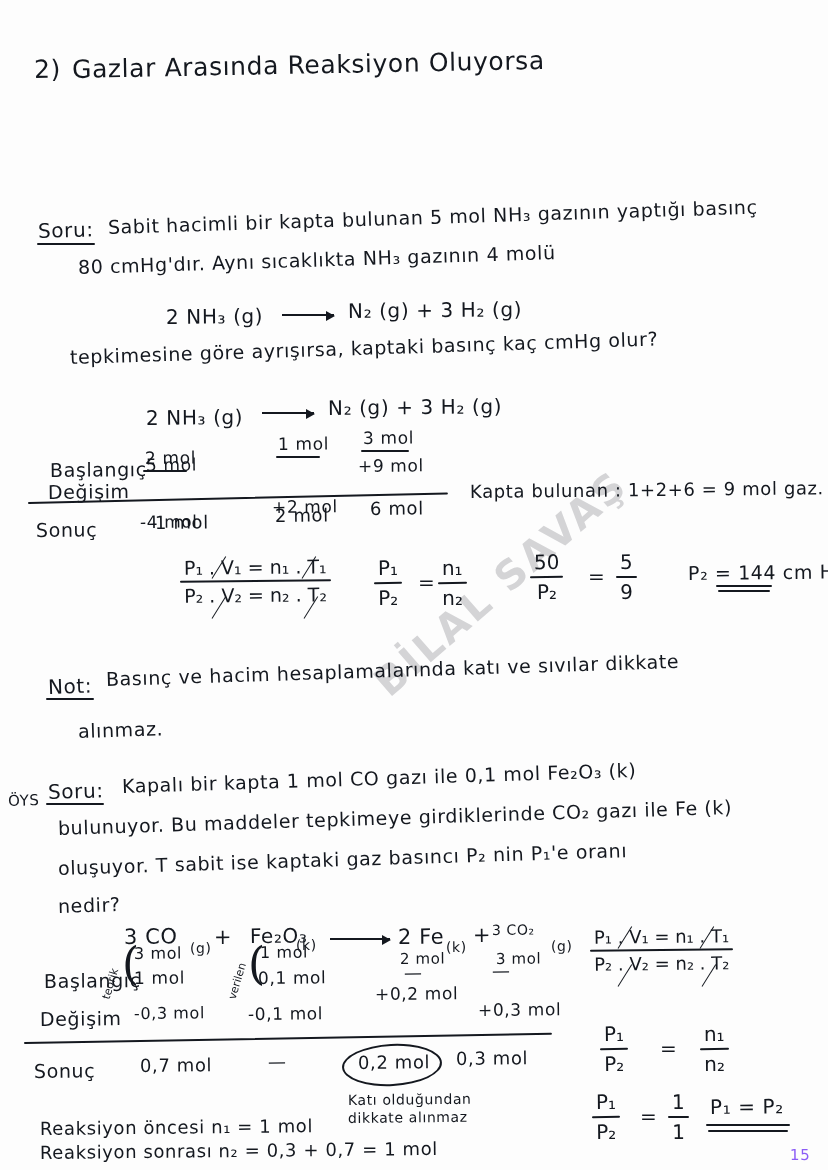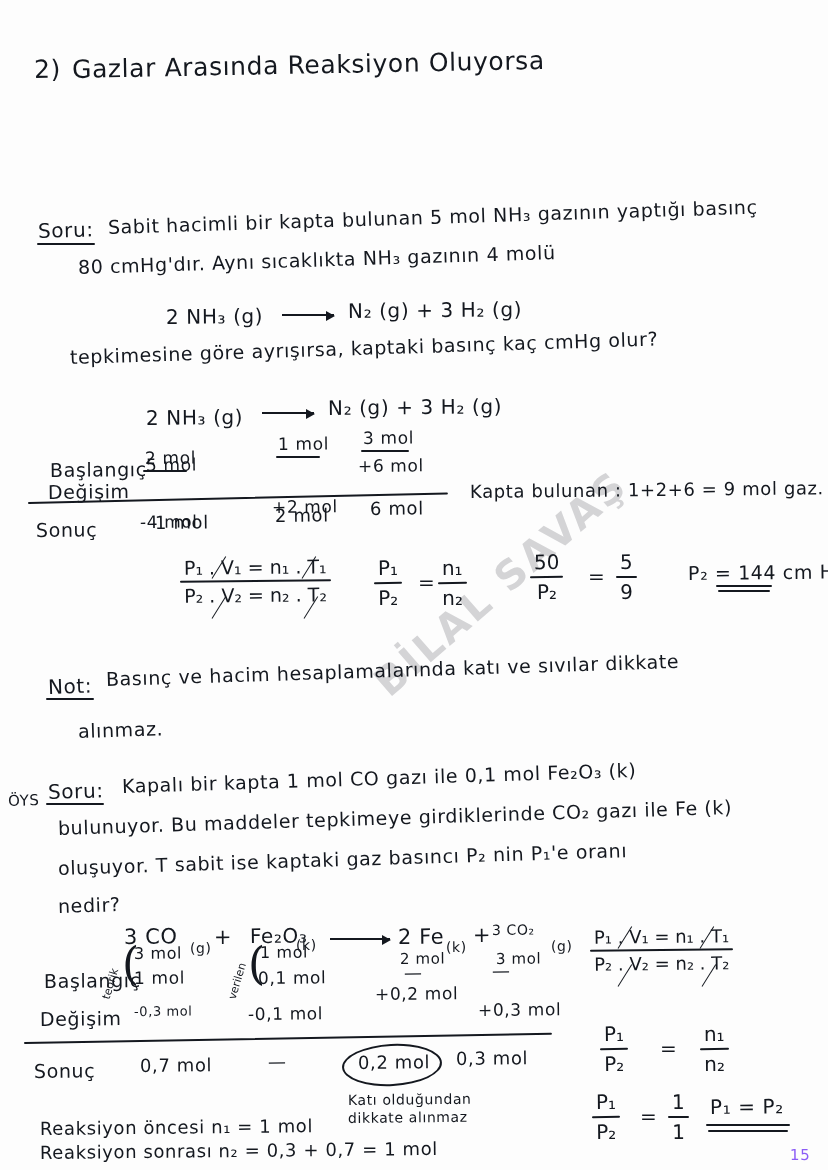--- a/index.html
+++ b/index.html
@@ -144,21 +144,21 @@
   <div class="rule" style="left:143px; top:470px; width:44px;"></div>
   <div class="rule" style="left:276px; top:456px; width:44px;"></div>
   <div class="rule" style="left:361px; top:450px; width:48px;"></div>
 
   <div class="hw sl3" style="left:50px; top:459px; font-size:19px;">Başlangıç</div>
   <div class="hw sl3" style="left:146px; top:455px; font-size:17px;">5 mol</div>
 
   <div class="hw sl3" style="left:48px; top:481px; font-size:19px;">Değişim</div>
   <div class="hw sl3" style="left:140px; top:472px; font-size:17px;margin-top:40px;">-4 mol</div>
   <div class="hw sl3" style="left:272px; top:465px; font-size:17px;margin-top:32px;">+2 mol</div>
-  <div class="hw sl3" style="left:358px; top:456px; font-size:17px;">+6 mol</div>
+  <div class="hw sl3" style="left:358px; top:456px; font-size:17px;">+9 mol</div>
 
   <div class="rule" style="left:28px; top:502px; width:420px; transform: rotate(-1.3deg);"></div>
 
   <div class="hw sl3" style="left:36px; top:519px; font-size:19px;">Sonuç</div>
   <div class="hw sl3" style="left:155px; top:512px; font-size:18px;">1 mol</div>
   <div class="hw sl3" style="left:275px; top:505px; font-size:18px;">2 mol</div>
   <div class="hw sl3" style="left:370px; top:498px; font-size:18px;">6 mol</div>
 
   <div class="hw sl3" style="left:470px; top:481px; font-size:18px;">Kapta   bulunan : 1+2+6 = 9 mol gaz.</div>
 
@@ -236,21 +236,21 @@
   <div class="hw sl3" style="left:400px; top:950px; font-size:15px;">2 mol</div>
   <div class="hw sl3" style="left:496px; top:950px; font-size:15px;">3 mol</div>
 
   <div class="hw sl3" style="left:44px; top:970px; font-size:19px;">Başlangıç</div>
   <div class="hw sl3" style="left:134px; top:968px; font-size:17px;">1 mol</div>
   <div class="hw sl3" style="left:258px; top:968px; font-size:17px;">0,1 mol</div>
   <div class="hw sl3" style="left:404px; top:962px; font-size:18px;">—</div>
   <div class="hw sl3" style="left:492px; top:960px; font-size:18px;">—</div>
 
   <div class="hw sl3" style="left:40px; top:1008px; font-size:19px;">Değişim</div>
-  <div class="hw sl3" style="left:134px; top:1004px; font-size:13px;">-0,3 mol</div>
+  <div class="hw sl3" style="left:134px; top:1004px; font-size:16px;">-0,3 mol</div>
   <div class="hw sl3" style="left:248px; top:1004px; font-size:17px;">-0,1 mol</div>
   <div class="hw sl3" style="left:375px; top:984px; font-size:17px;">+0,2 mol</div>
   <div class="hw sl3" style="left:478px; top:1000px; font-size:17px;">+0,3 mol</div>
 
   <div class="rule" style="left:24px; top:1042px; width:528px; transform: rotate(-1.0deg);"></div>
 
   <div class="hw sl3" style="left:34px; top:1060px; font-size:19px;">Sonuç</div>
   <div class="hw sl3" style="left:140px; top:1055px; font-size:18px;">0,7 mol</div>
   <div class="hw sl3" style="left:268px; top:1051px; font-size:18px;">—</div>
   <div class="hw sl3" style="left:358px; top:1052px; font-size:18px;">0,2 mol</div>

